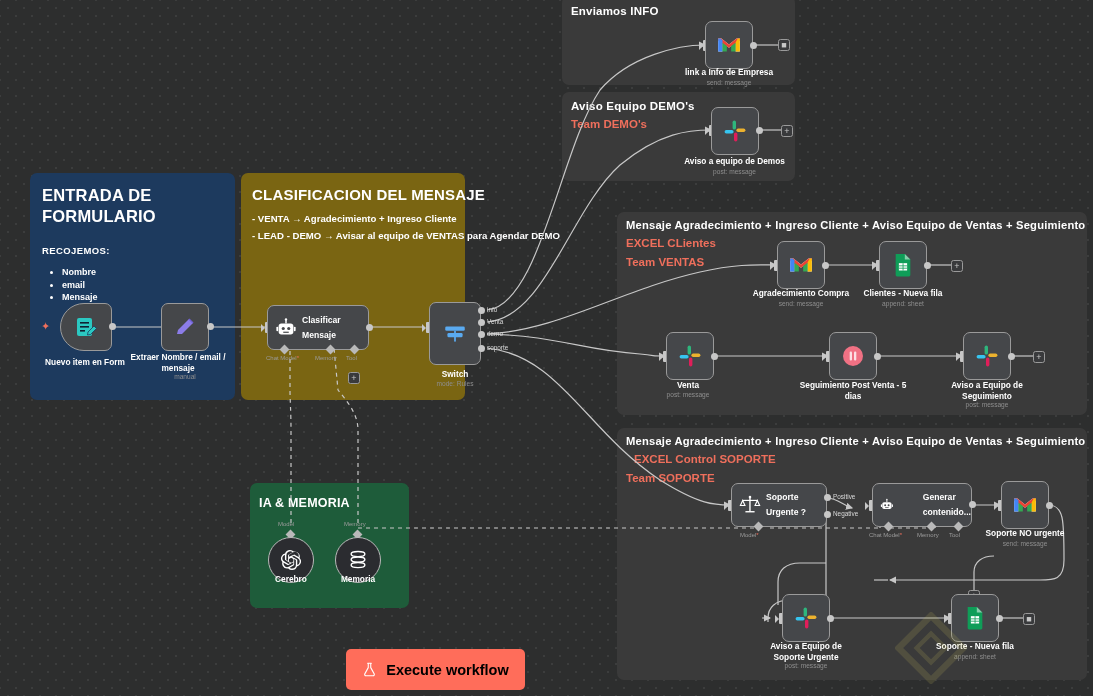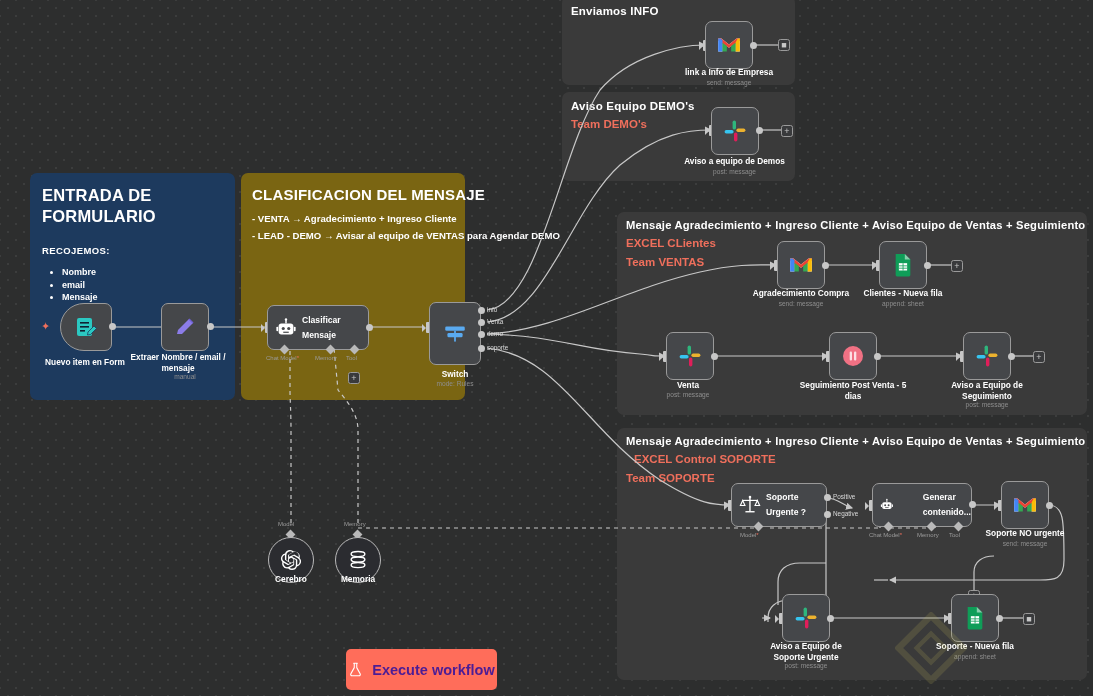--- a/index.html
+++ b/index.html
@@ -112,24 +112,24 @@
   .sub-port-label {
     position: absolute; font-size: 6px; color: #9b9b9b; white-space: nowrap;
   }
   .req { color: #ef6f5c; }
   svg.wires { position: absolute; left: 0; top: 0; width: 1093px; height: 696px; pointer-events: none; }
 
   
   #exec {
     position: absolute;
     left: 346px; top: 649px;
-    width: 151px; height: 41px;
+    width: 179px; height: 41px;
     background: #ff6d5a;
     border: none; border-radius: 5px;
-    color: #4c1d95; font-size: 14.5px; font-weight: bold;
+    color: #000000; font-size: 14.5px; font-weight: bold;
     font-family: "Liberation Sans", sans-serif;
     display: flex; align-items: center; justify-content: center; gap: 9px;
     cursor: pointer;
   }
   #watermark {
     position: absolute; left: 895px; top: 612px;
     width: 72px; height: 72px; opacity: .16;
   }
 </style>
 </head>
@@ -169,20 +169,23 @@
     <div class="p-sub" style="left:9px; top:25px; color:#ef6f5c;">EXCEL CLientes</div>
     <div class="p-sub" style="left:9px; top:44px; color:#ef6f5c;">Team VENTAS</div>
   </div>
 
   <div class="panel" style="left:617px; top:428px; width:470px; height:252px; background:#3a3a3a;">
     <div class="p-title" style="left:9px; top:7px; font-size:11.2px;">Mensaje Agradecimiento + Ingreso Cliente + Aviso Equipo de Ventas + Seguimiento</div>
     <div class="p-sub" style="left:9px; top:25px; color:#ef6f5c;padding-left:8px;">EXCEL Control SOPORTE</div>
     <div class="p-sub" style="left:9px; top:44px; color:#ef6f5c;">Team SOPORTE</div>
   </div>
 
+  <div class="panel" style="left:250px; top:483px; width:159px; height:125px; background:#1e5c3a;">
+    <div class="p-title" style="left:9px; top:13px; font-size:12.5px;">IA &amp; MEMORIA</div>
+  </div>
 
   <svg class="wires">
     <defs>
       <marker id="ar" markerWidth="6" markerHeight="6" refX="5" refY="3" orient="auto">
         <path d="M0,0 L6,3 L0,6 z" fill="#c7c7c7"></path>
       </marker>
     </defs>
     <g stroke="#c7c7c7" stroke-width="1.2" fill="none">
 
       <path d="M112,327 H163"></path>

